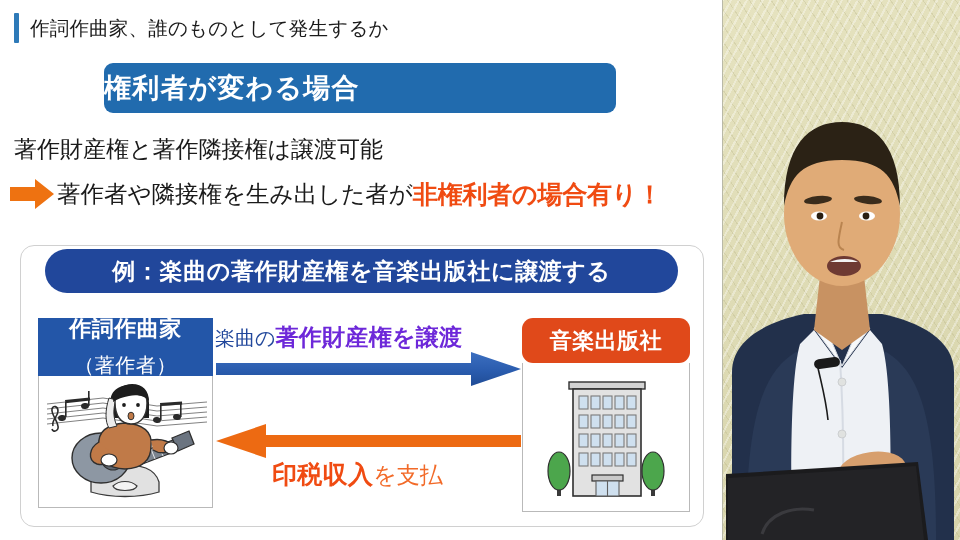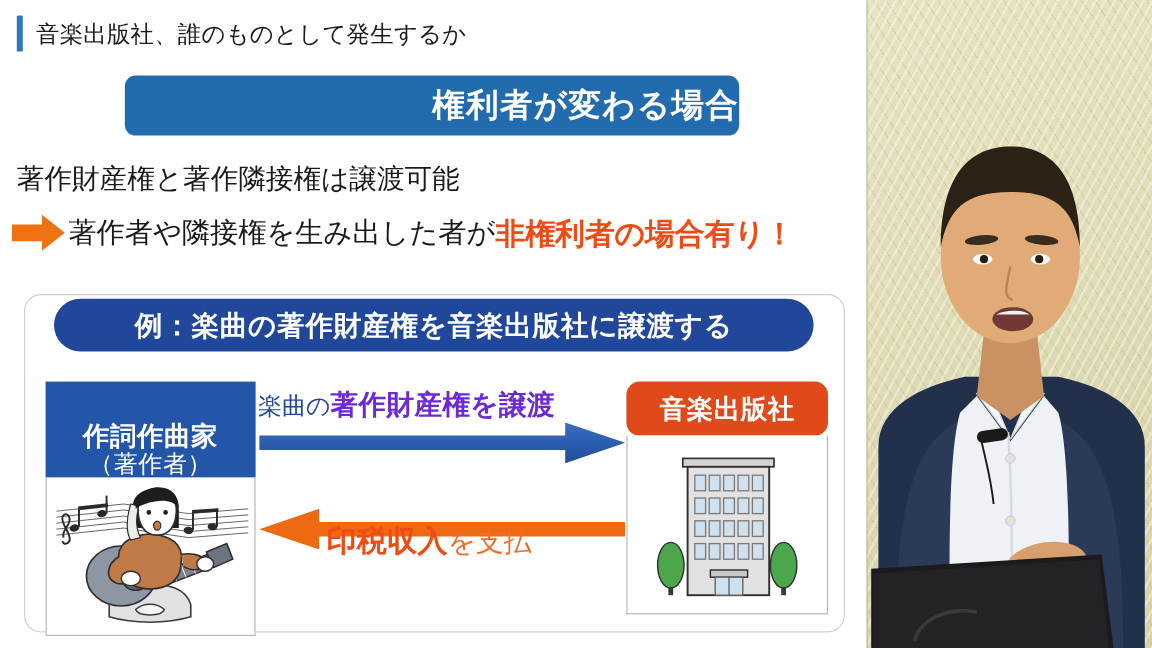--- a/index.html
+++ b/index.html
@@ -14,21 +14,21 @@
 
   
   #section-title{position:absolute;left:14px;top:12px;height:32px;display:flex;align-items:center;}
   #section-title .accent{width:5px;height:30px;background:#2E7AB8;border-radius:1px;margin-right:11px;}
   #section-title .txt{font-size:19.5px;color:#1a1a1a;letter-spacing:.2px;white-space:nowrap;}
 
   
   #banner{
     position:absolute;left:104px;top:63px;width:512px;height:50px;
     background:#216BAE;border-radius:9px;
-    display:flex;align-items:center;justify-content:flex-end;
+    display:flex;align-items:center;justify-content:flex-start;
   }
   #banner .txt{color:#fff;font-size:27px;font-weight:bold;letter-spacing:1.2px;}
 
   
   #line1{position:absolute;left:14px;top:134px;font-size:23px;color:#1a1a1a;white-space:nowrap;}
   #line2{position:absolute;left:8px;top:176px;display:flex;align-items:center;white-space:nowrap;}
   #line2 .arrow-ico{width:48px;height:36px;margin-right:1px;flex:0 0 auto;}
   #line2 .t-black{font-size:23.5px;color:#1a1a1a;}
   #line2 .t-red{font-size:25px;color:#F04B12;font-weight:bold;letter-spacing:-0.2px;}
 
@@ -39,22 +39,22 @@
   }
   #example-header{
     position:absolute;left:45px;top:249px;width:633px;height:44px;
     background:#21479B;border-radius:22px;display:flex;align-items:center;justify-content:center;
   }
   #example-header .txt{color:#fff;font-size:23px;font-weight:bold;letter-spacing:.6px;}
 
   
   #party-left{position:absolute;left:38px;top:318px;width:175px;height:194px;}
   #party-left .hd{
-    width:100%;height:80px;background:#2356A8;box-sizing:border-box;
-    display:flex;flex-direction:column;align-items:center;justify-content:flex-end;
+    width:100%;height:58px;background:#2356A8;box-sizing:border-box;
+    display:flex;flex-direction:column;align-items:center;justify-content:space-between;
     color:#fff;line-height:1.04;
   }
   #party-left .hd .l1{font-size:22px;font-weight:bold;letter-spacing:.5px;}
   #party-left .hd .l2{font-size:20px;font-weight:normal;letter-spacing:.5px;margin-top:1px;}
   #party-left .pic{width:100%;height:132px;background:#fff;border:1px solid #b9b9b9;border-top:none;box-sizing:border-box;position:relative;overflow:hidden;}
 
   
   #party-right{position:absolute;left:522px;top:318px;width:168px;height:194px;}
   #party-right .hd{
     width:100%;height:45px;background:#E0491A;box-sizing:border-box;
@@ -64,21 +64,21 @@
   #party-right .pic{width:100%;height:149px;background:#fff;border:1px solid #b9b9b9;border-top:none;box-sizing:border-box;position:relative;overflow:hidden;}
 
   
   #transfer-label{position:absolute;left:215px;top:322px;white-space:nowrap;}
   #transfer-label .thin{font-size:20px;color:#21479B;}
   #transfer-label .bold{font-size:23px;color:#6d28d9;font-weight:bold;letter-spacing:.3px;}
   #arrow-right{position:absolute;left:216px;top:352px;width:305px;height:34px;}
 
   
   #arrow-left{position:absolute;left:216px;top:424px;width:305px;height:34px;}
-  #royalty-label{position:absolute;left:272px;top:434px;white-space:nowrap;font-family:Liberation Mono, monospace;}
+  #royalty-label{position:absolute;left:272px;top:458px;white-space:nowrap;font-family:Liberation Mono, monospace;}
   #royalty-label .bold{font-size:25px;color:#F04B12;font-weight:bold;letter-spacing:.3px;}
   #royalty-label .thin{font-size:23px;color:#F26A28;}
 
   
   #video{position:absolute;left:722px;top:0;width:238px;height:540px;overflow:hidden;background:#dedbb4;}
   #video .wall{
     position:absolute;inset:0;
     background:
       repeating-linear-gradient(118deg, rgba(255,255,255,.35) 0 2px, rgba(0,0,0,0) 2px 7px),
       repeating-linear-gradient(56deg, rgba(180,176,130,.30) 0 1px, rgba(0,0,0,0) 1px 9px),
@@ -89,21 +89,21 @@
 </style>
 </head>
 <body>
 
 <div id="root">
 
   <div id="slide">
 
     <div id="section-title">
       <div class="accent"></div>
-      <div class="txt">音楽出版社、誰のものとして発生するか</div>
+      <div class="txt">作詞作曲家、誰のものとして発生するか</div>
     </div>
 
     <div id="banner">
       <div class="txt">権利者が変わる場合</div>
     </div>
 
     <div id="line1">著作財産権と著作隣接権は譲渡可能</div>
 
     <div id="line2">
       <svg class="arrow-ico" viewBox="0 0 48 36">

